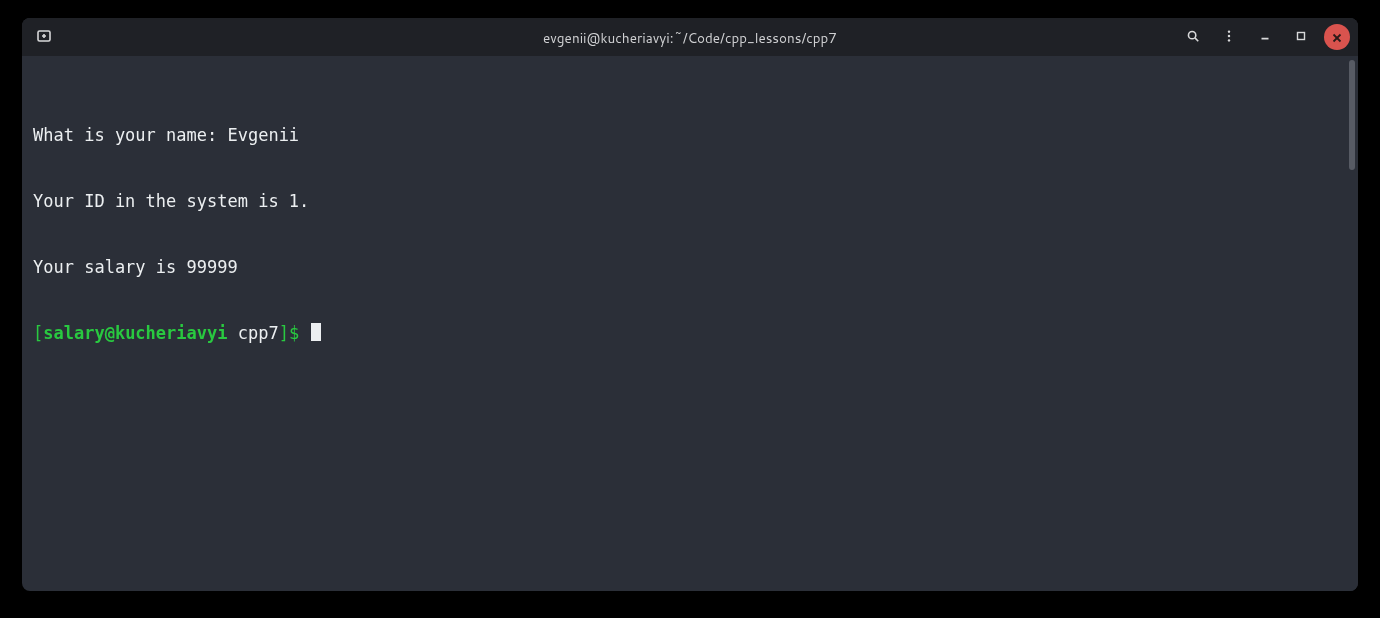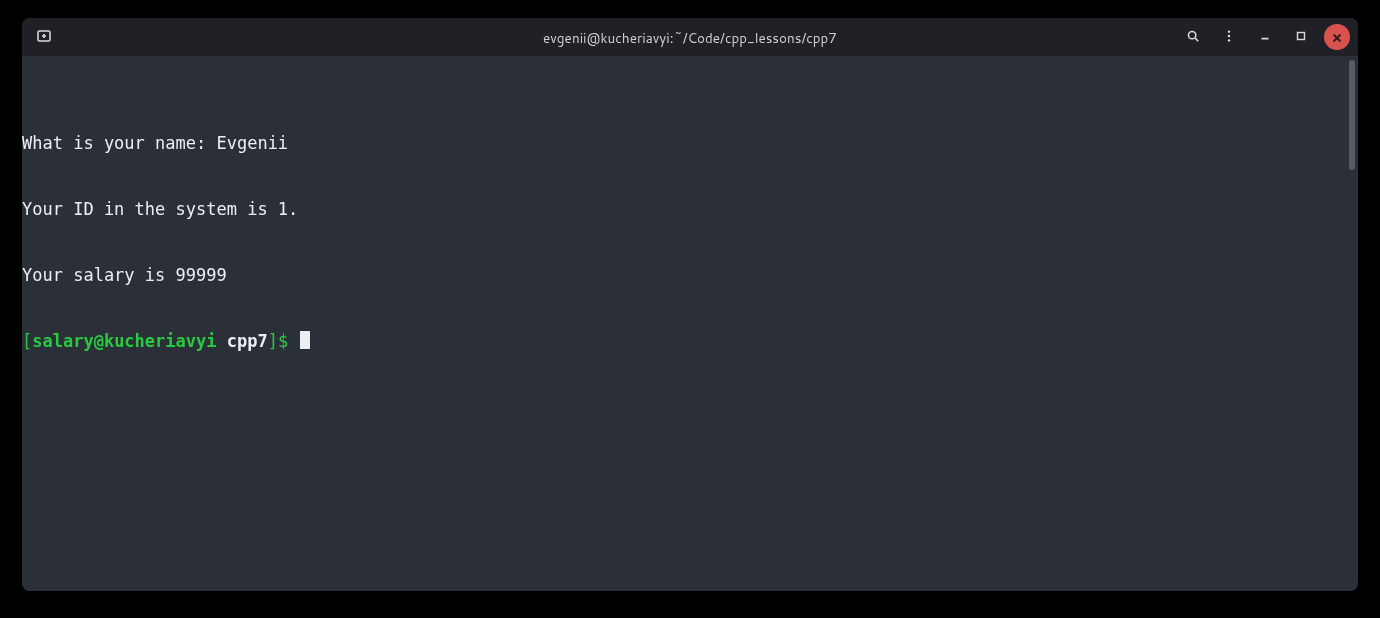--- a/index.html
+++ b/index.html
@@ -84,26 +84,27 @@
       background: #d9534e;
       color: #2b1a19;
     }
     .close-btn svg {
       width: 10px;
       height: 10px;
     }
     .terminal-body {
       flex: 1;
       background: #2b2f38;
-      padding: 10px 2px 2px 0;
+      padding: 2px 2px 2px 0;
       color: #eceff1;
       font-size: 17px;
       line-height: 22px;
       white-space: pre;
       position: relative;
+      margin-left: 11px;
     }
     .scroll-indicator {
       position: absolute;
       right: 3px;
       top: 4px;
       width: 6px;
       height: 110px;
       background: #575b64;
       border-radius: 3px;
     }
@@ -112,21 +113,21 @@
     }
     .prompt-bracket {
       color: #29c940;
     }
     .prompt-userhost {
       color: #29c940;
       font-weight: bold;
     }
     .prompt-dir {
       color: #eceff1;
-      font-weight: bold;
+      font-weight: normal;
     }
     .prompt-end {
       color: #29c940;
     }
     .cursor-block {
       display: inline-block;
       width: 10px;
       height: 18px;
       background: #eceff1;
       vertical-align: -2px;

